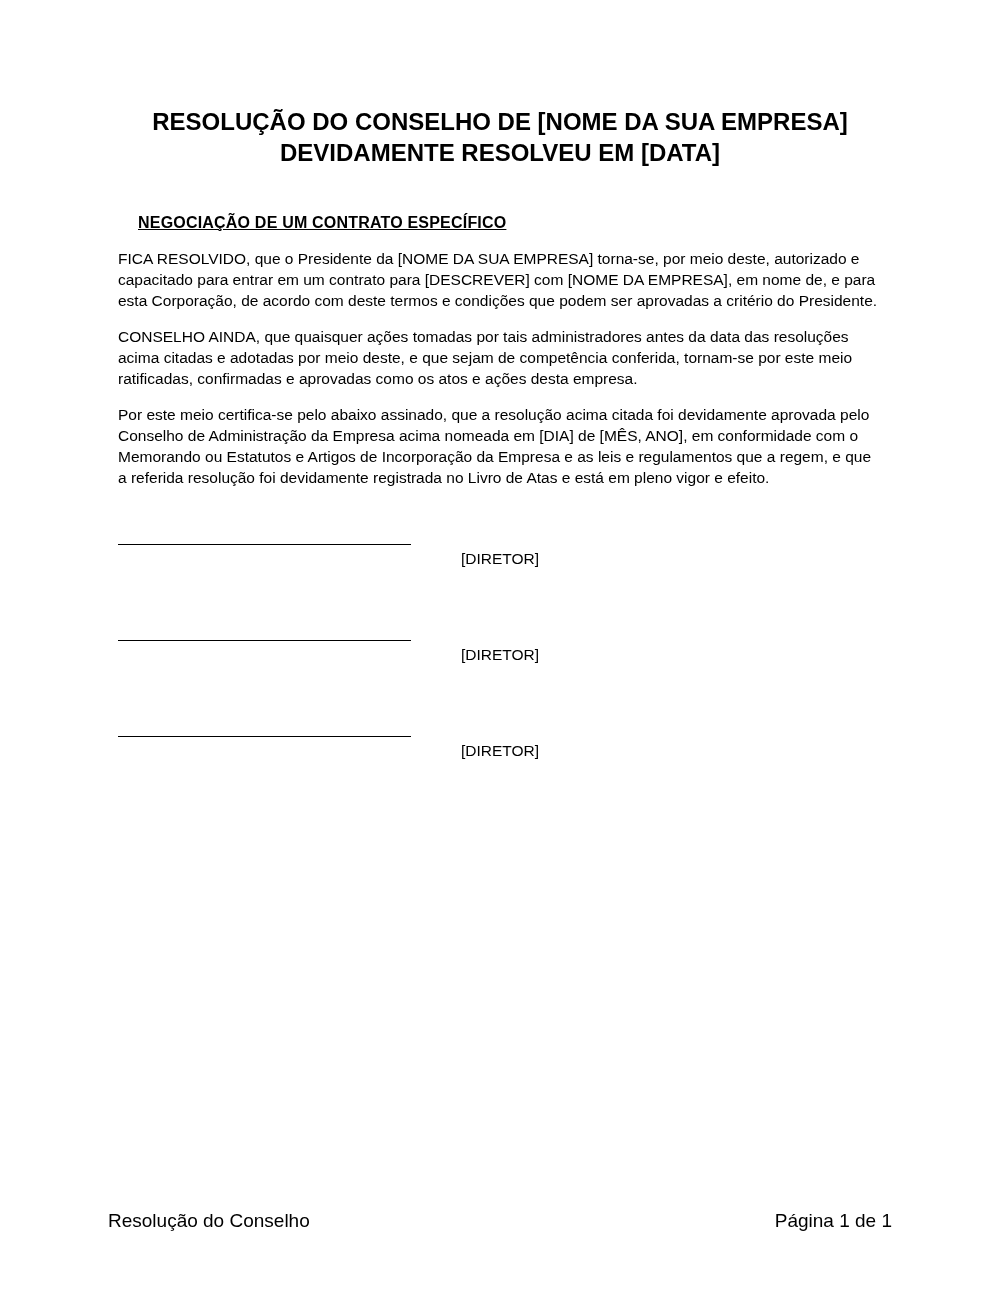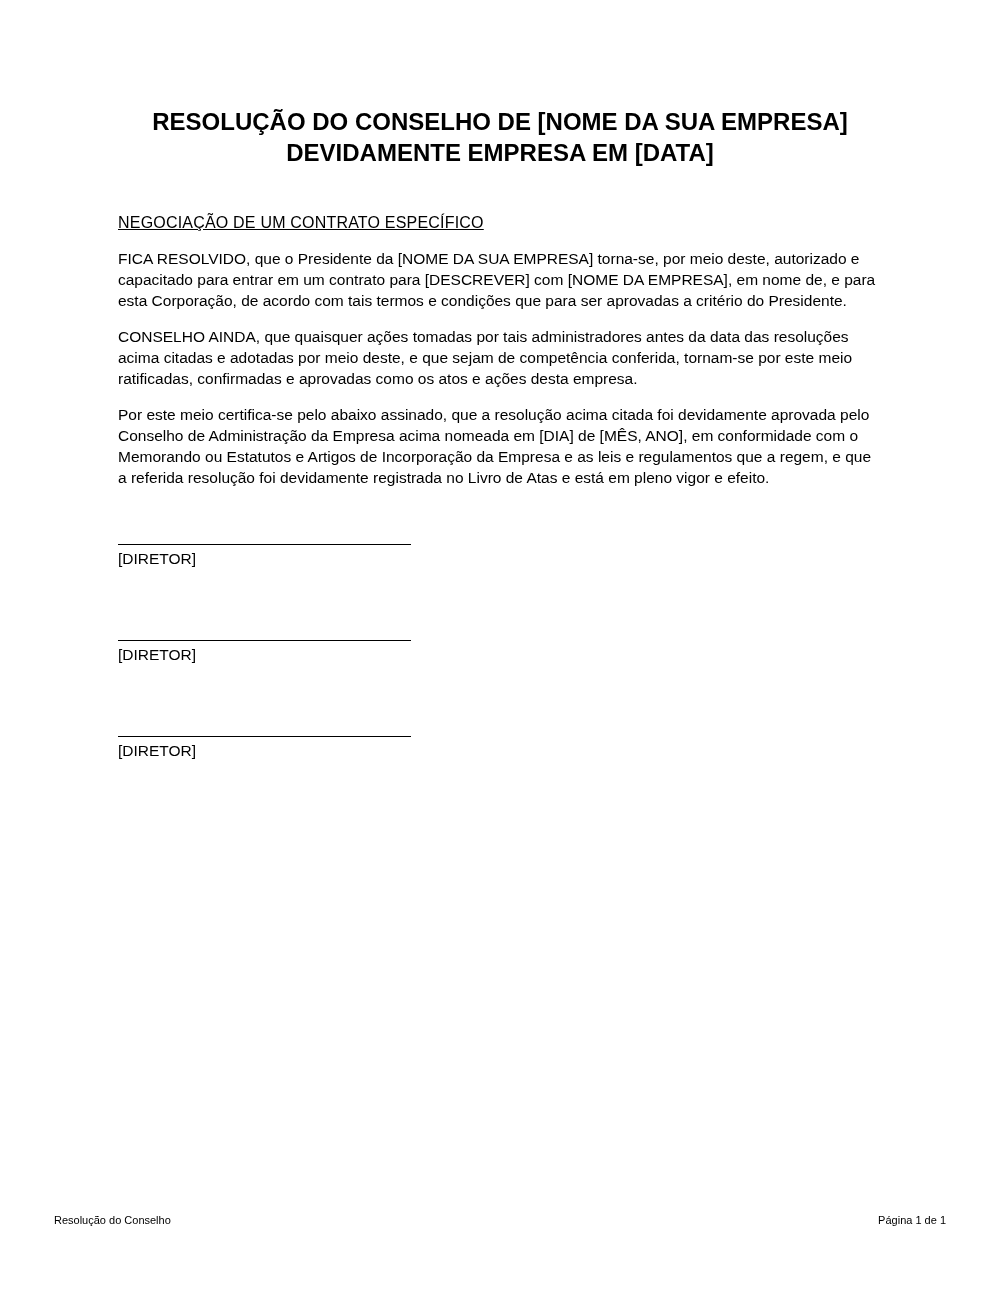--- a/index.html
+++ b/index.html
@@ -19,67 +19,68 @@
     padding-top: 106px;
     text-align: center;
     font-size: 24px;
     line-height: 31px;
     font-weight: bold;
   }
   .section-heading {
     margin-top: 44px;
     font-size: 16px;
     line-height: 21px;
-    font-weight: normal;
+    font-weight: bold;
     text-decoration: underline;
     letter-spacing: 0.2px;
+    margin-left: 20px;
   }
   .body-par {
     margin-top: 15px;
     font-size: 15.5px;
     line-height: 21px;
   }
-  .sig-block { margin-top: 71px; }
+  .sig-block { margin-top: 71px; text-align: center; }
   .sig-block.first { margin-top: 56px; }
   .sig-line {
     width: 293px;
     height: 0;
     border-top: 1.5px solid #000000;
   }
   .sig-label {
     margin-top: 3px;
     font-size: 15.5px;
     line-height: 21px;
   }
   .footer {
     position: absolute;
     top: 1210px;
     left: 0;
     right: 0;
-    padding: 0 54px;
+    padding: 0 108px;
     display: flex;
     justify-content: space-between;
-    font-size: 11px;
+    font-size: 19px;
     line-height: 21px;
   }
 </style>
 </head>
 <body>
 
 <div class="page">
   <div class="content">
 
     <div class="doc-title">
       <div>RESOLUÇÃO DO CONSELHO DE [NOME DA SUA EMPRESA]</div>
-      <div>DEVIDAMENTE EMPRESA EM [DATA]</div>
+      <div>DEVIDAMENTE RESOLVEU EM [DATA]</div>
     </div>
 
     <div class="section-heading">NEGOCIAÇÃO DE UM CONTRATO ESPECÍFICO</div>
 
-    <p class="body-par">FICA RESOLVIDO, que o Presidente da [NOME DA SUA EMPRESA] torna-se, por meio deste, autorizado e capacitado para entrar em um contrato para [DESCREVER] com [NOME DA EMPRESA], em nome de, e para esta Corporação, de acordo com tais termos e condições que para ser aprovadas a critério do Presidente.</p>
+    <p class="body-par">FICA RESOLVIDO, que o Presidente da [NOME DA SUA EMPRESA] torna-se, por meio deste, autorizado e capacitado para entrar em um contrato para [DESCREVER] com [NOME DA EMPRESA], em nome de, e para esta Corporação, de acordo com deste termos e condições que podem ser aprovadas a critério do Presidente.</p>
     <p class="body-par">CONSELHO AINDA, que quaisquer ações tomadas por tais administradores antes da data das resoluções acima citadas e adotadas por meio deste, e que sejam de competência conferida, tornam-se por este meio ratificadas, confirmadas e aprovadas como os atos e ações desta empresa.</p>
     <p class="body-par">Por este meio certifica-se pelo abaixo assinado, que a resolução acima citada foi devidamente aprovada pelo Conselho de Administração da Empresa acima nomeada em [DIA] de [MÊS, ANO], em conformidade com o Memorando ou Estatutos e Artigos de Incorporação da Empresa e as leis e regulamentos que a regem, e que a referida resolução foi devidamente registrada no Livro de Atas e está em pleno vigor e efeito.</p>
 
     <div class="sig-block first">
       <div class="sig-line"></div>
       <div class="sig-label">[DIRETOR]</div>
     </div>
 
     <div class="sig-block">
       <div class="sig-line"></div>

